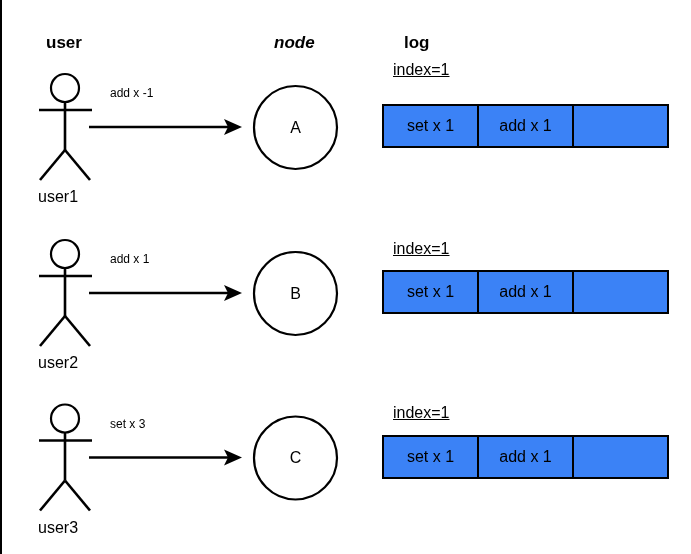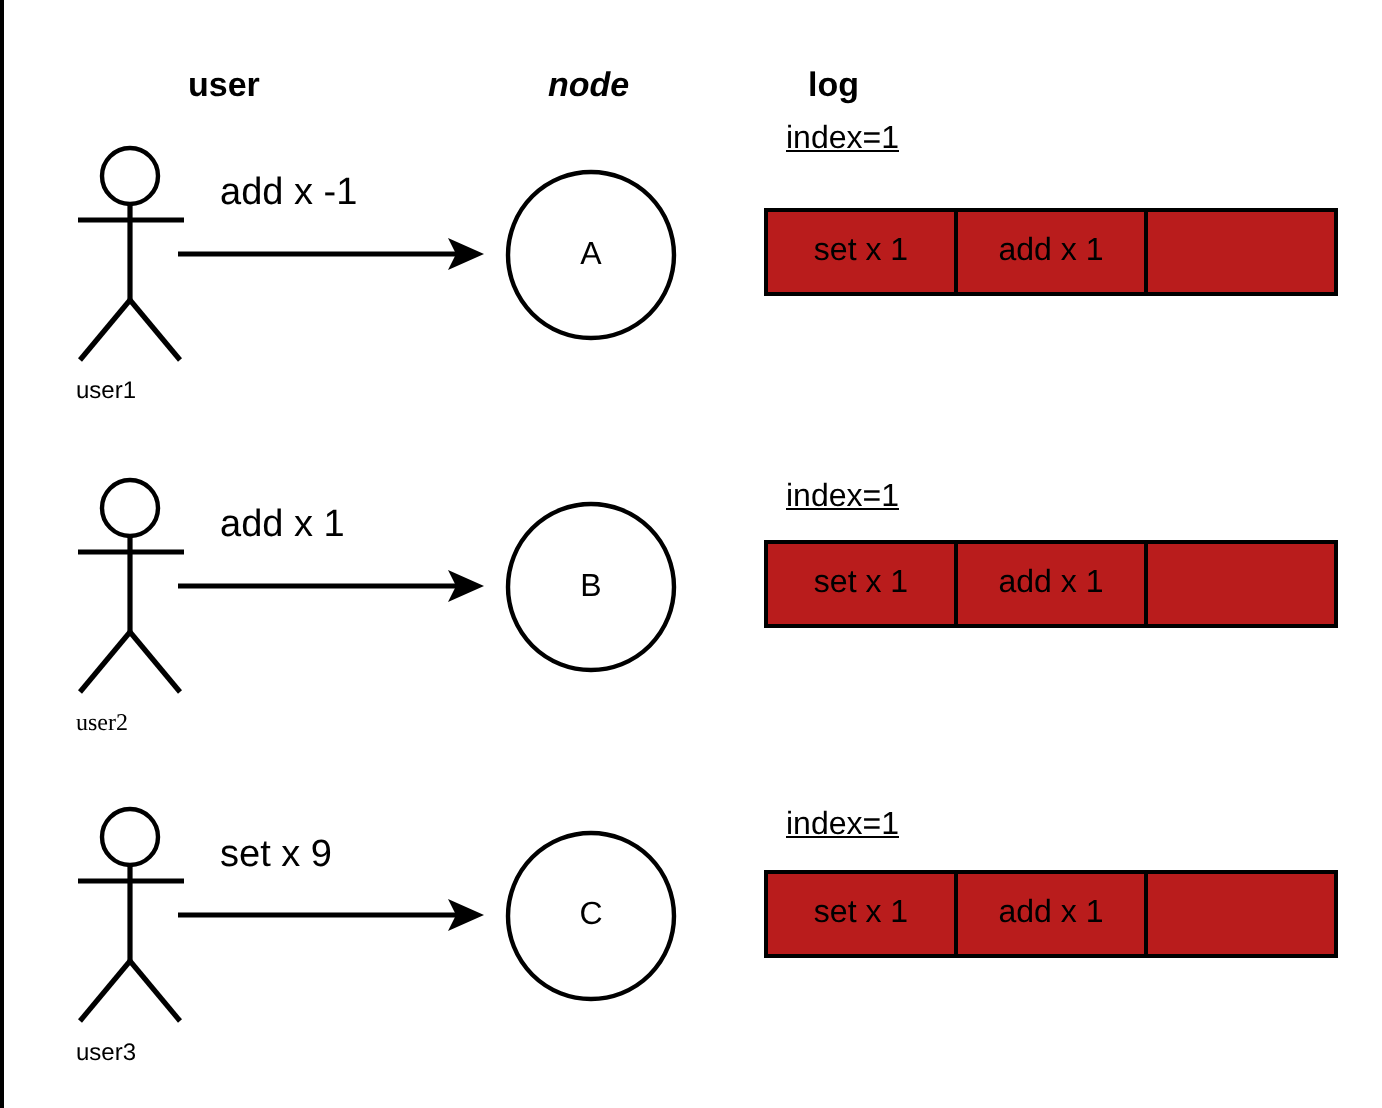--- a/index.html
+++ b/index.html
@@ -29,28 +29,28 @@
   }
   .col-header {
     position: absolute;
     font-size: 17px;
     font-weight: bold;
     color: #000000;
     white-space: nowrap;
   }
   .actor-label {
     position: absolute;
-    font-size: 12px;
+    font-size: 16px;
     color: #000000;
     white-space: nowrap;
     text-align: center;
   }
   .edge-label {
     position: absolute;
-    font-size: 19px;
+    font-size: 12px;
     color: #000000;
     white-space: nowrap;
     text-align: right;
   }
   .node-label {
     position: absolute;
     font-size: 16px;
     color: #000000;
     white-space: nowrap;
     text-align: center;
@@ -60,21 +60,21 @@
     font-size: 16px;
     color: #000000;
     white-space: nowrap;
     text-decoration: underline;
   }
   .log-table {
     position: absolute;
     display: flex;
     border: 2px solid #000000;
     box-sizing: border-box;
-    background: #b91c1c;
+    background: #3b82f6;
   }
   .log-cell {
     box-sizing: border-box;
     height: 100%;
     display: flex;
     align-items: center;
     justify-content: center;
     font-size: 16px;
     color: #000000;
     border-right: 2px solid #000000;
@@ -85,21 +85,21 @@
   }
   .cell-w1 { width: 95px; }
   .cell-w2 { width: 95px; }
   .cell-w3 { width: 93px; }
 </style>
 </head>
 <body>
 
 <div id="canvas">
 
-  <div class="col-header" style="left:44px; top:33px;margin-left:48px;">user</div>
+  <div class="col-header" style="left:44px; top:33px;">user</div>
   <div class="col-header" style="left:272px; top:33px;font-style:italic;">node</div>
   <div class="col-header" style="left:402px; top:33px;">log</div>
 
   <svg class="layer" viewBox="0 0 691 554">
     <defs>
       <g id="stickman">
         <circle cx="63" cy="88" r="14" fill="none" stroke="#000000" stroke-width="2.2"></circle>
         <line x1="63" y1="102" x2="63" y2="150" stroke="#000000" stroke-width="2.6"></line>
         <line x1="37" y1="110" x2="90" y2="110" stroke="#000000" stroke-width="2.6"></line>
         <line x1="63" y1="150" x2="38" y2="180" stroke="#000000" stroke-width="2.6"></line>
@@ -141,29 +141,29 @@
   <div class="actor-label" style="left:36px; top:188px;">user1</div>
   <div class="index-label" style="left:391px; top:61px;">index=1</div>
   <div class="log-table" style="left:380px; top:104px; width:287px; height:44px;">
     <div class="log-cell cell-w1">set x 1</div>
     <div class="log-cell cell-w2">add x 1</div>
     <div class="log-cell cell-w3"></div>
   </div>
 
   <div class="edge-label" style="left:108px; top:252px;">add x 1</div>
   <div class="node-label" style="left:273px; top:285px; width:41px;">B</div>
-  <div class="actor-label" style="left:36px; top:354px;font-family:Liberation Serif, serif;">user2</div>
+  <div class="actor-label" style="left:36px; top:354px;">user2</div>
   <div class="index-label" style="left:391px; top:240px;">index=1</div>
   <div class="log-table" style="left:380px; top:270px; width:287px; height:44px;">
     <div class="log-cell cell-w1">set x 1</div>
     <div class="log-cell cell-w2">add x 1</div>
     <div class="log-cell cell-w3"></div>
   </div>
 
-  <div class="edge-label" style="left:108px; top:417px;">set x 9</div>
+  <div class="edge-label" style="left:108px; top:417px;">set x 3</div>
   <div class="node-label" style="left:273px; top:449px; width:41px;">C</div>
   <div class="actor-label" style="left:36px; top:519px;">user3</div>
   <div class="index-label" style="left:391px; top:404px;">index=1</div>
   <div class="log-table" style="left:380px; top:435px; width:287px; height:44px;">
     <div class="log-cell cell-w1">set x 1</div>
     <div class="log-cell cell-w2">add x 1</div>
     <div class="log-cell cell-w3"></div>
   </div>
 
 </div>

